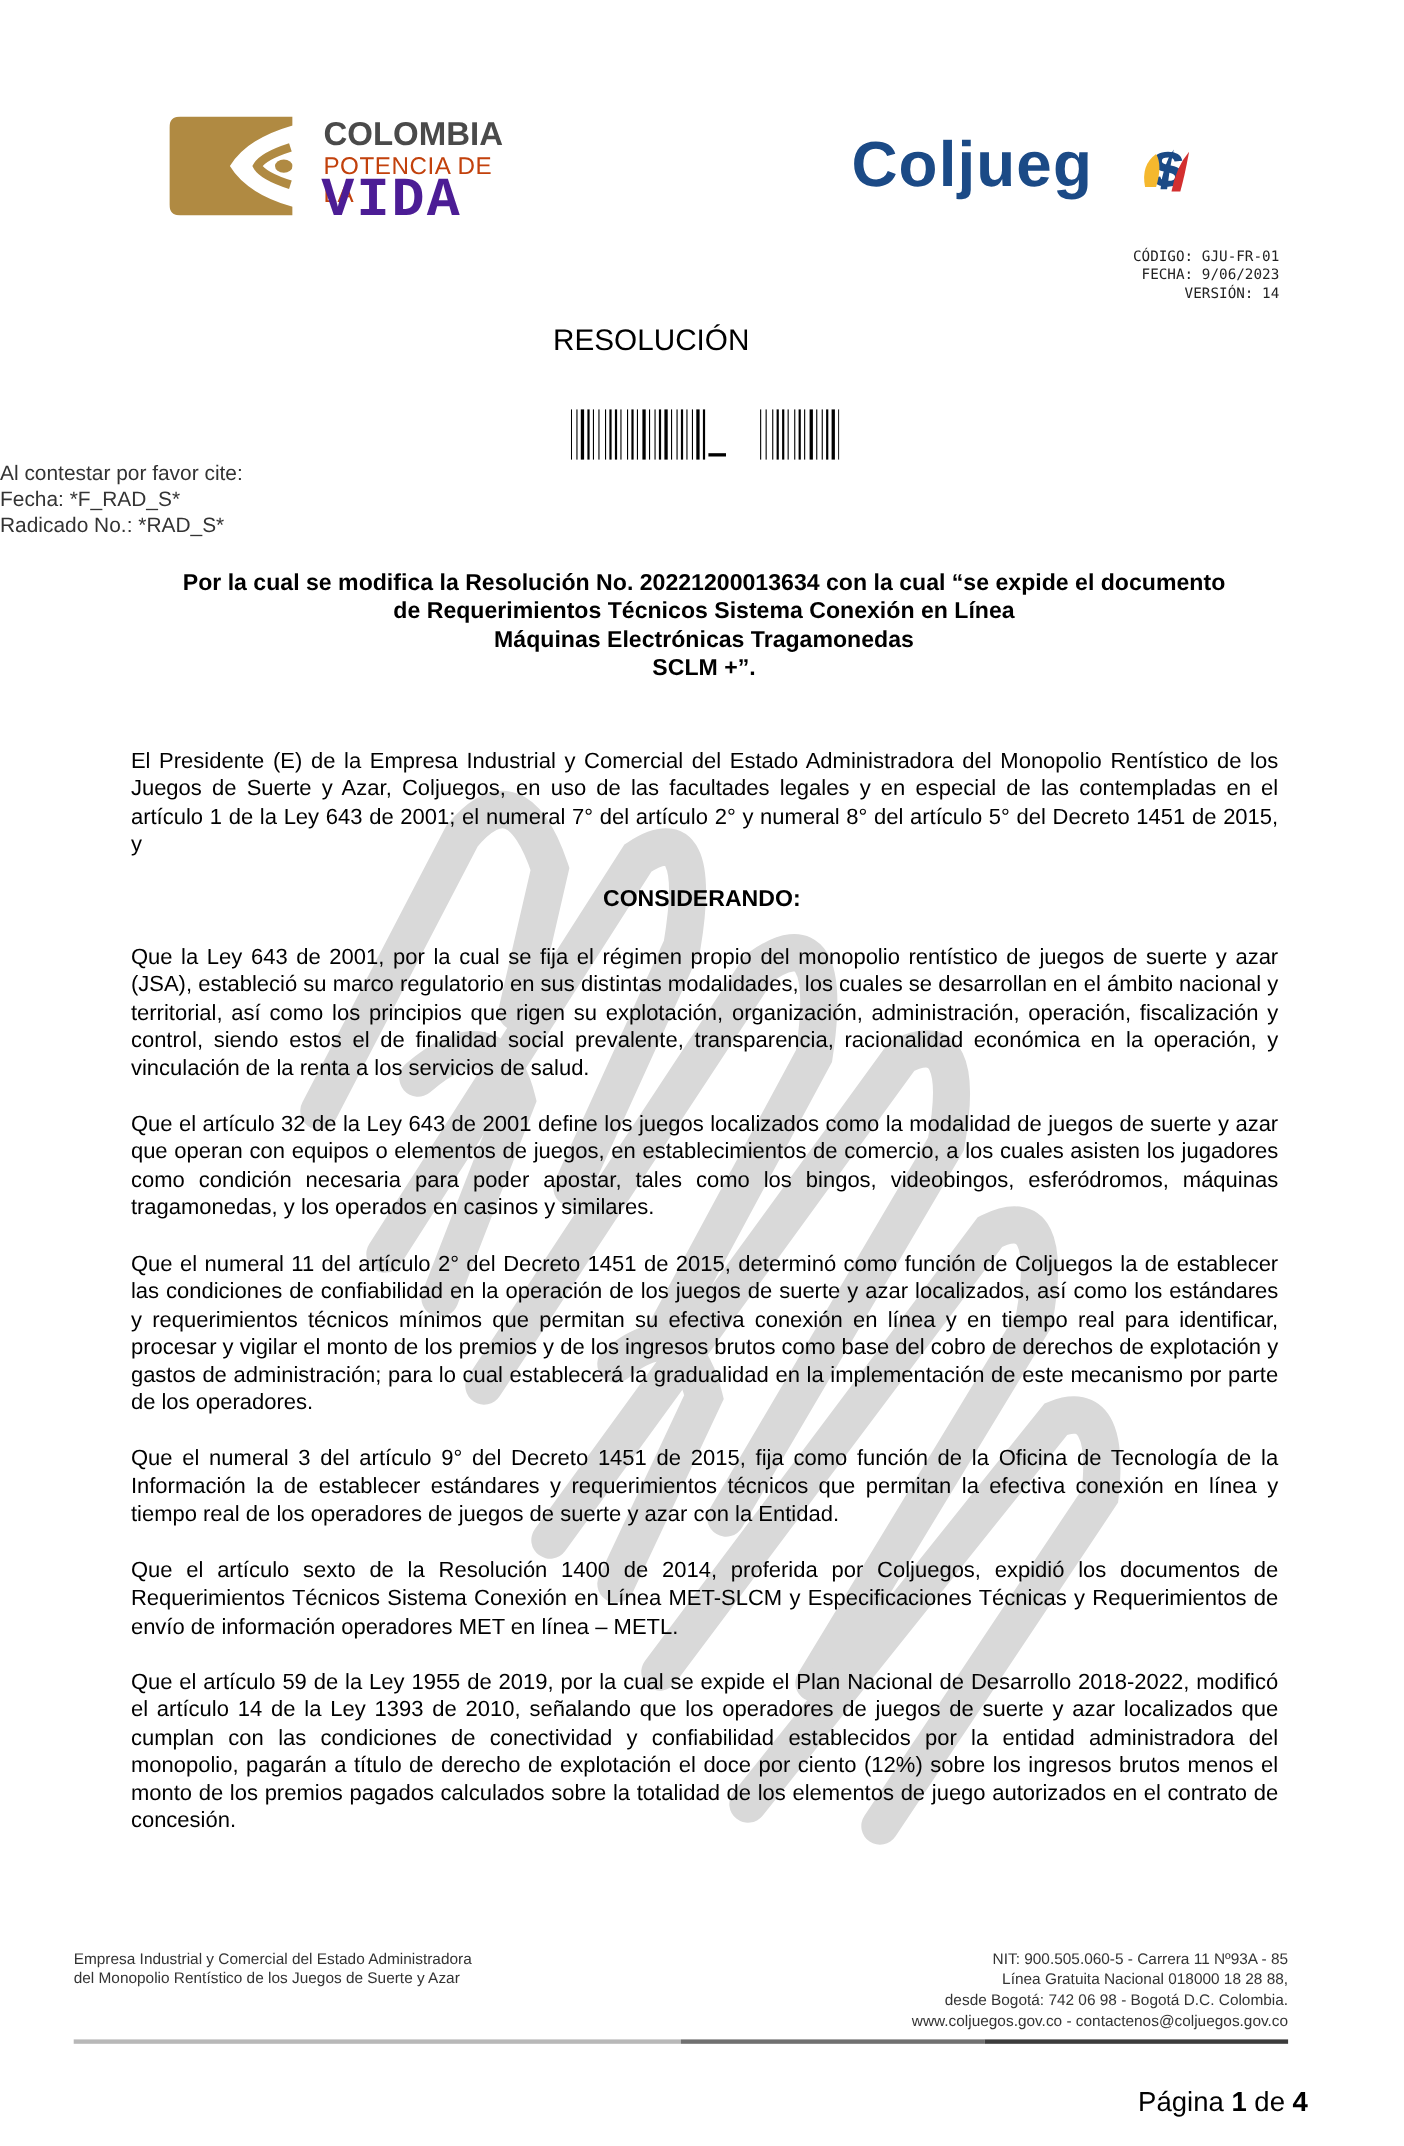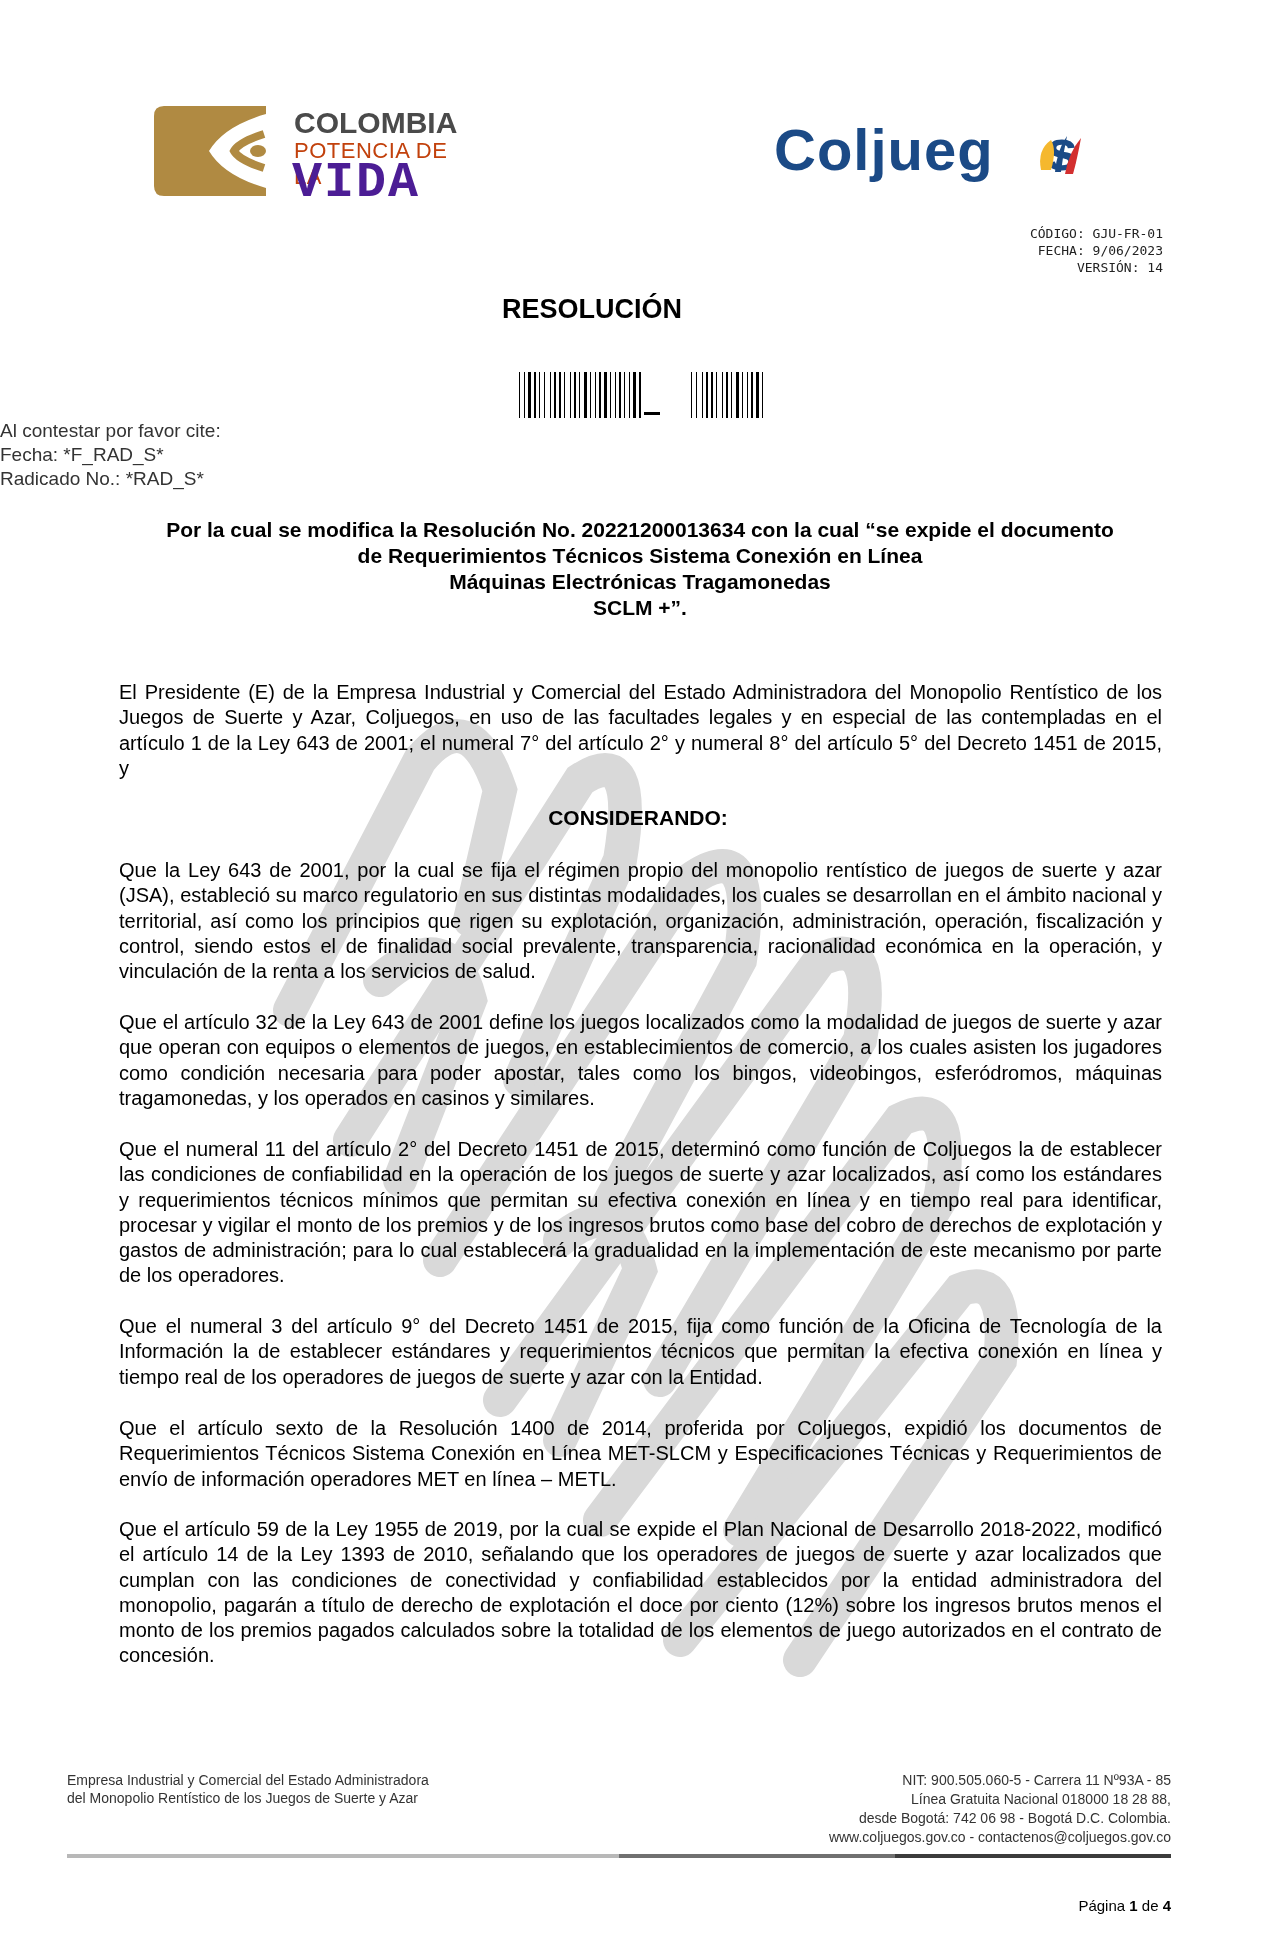--- a/index.html
+++ b/index.html
@@ -16,39 +16,39 @@
   .logo-colombia .t1 { position: absolute; left: 140px; top: 2px; font-size: 30px; font-weight: 700; color: #4a4a4a; letter-spacing: 0px; }
   .logo-colombia .t2 { position: absolute; left: 140px; top: 34px; font-size: 22px; color: #c2410c; letter-spacing: 0.5px; }
   .logo-colombia .t3 { position: absolute; left: 138px; top: 50px; font-size: 50px; font-weight: 700; color: #4c1d95; letter-spacing: 2px; font-family: Liberation Mono, monospace; }
 
   .logo-coljuegos { position: absolute; left: 774px; top: 118px; width: 380px; height: 70px; }
   .logo-coljuegos .word { position: absolute; left: 0; top: 0; font-size: 58px; font-weight: 700; color: #1b4a86; letter-spacing: 1px; line-height: 64px; }
   .logo-coljuegos svg { position: absolute; left: 263px; top: 12px; }
 
   .doc-meta { position: absolute; right: 113px; top: 225px; text-align: right; font-family: "DejaVu Sans Mono", monospace; font-size: 13px; line-height: 17px; color: #222; }
 
-  .title { position: absolute; left: 0; width: 1184px; top: 294px; text-align: center; font-size: 27px; font-weight: 700; }
+  .title { position: absolute; left: 0; width: 1184px; top: 294px; text-align: center; font-size: 27px; font-weight: 400; }
 
   .barcode { position: absolute; left: 519px; top: 372px; width: 244px; height: 46px; }
   .barcode-under { position: absolute; left: 644px; top: 412px; width: 16px; height: 3px; background: #000; }
   .cite { position: absolute; left: 0; width: 1276px; top: 419px; text-align: left; font-size: 19px; line-height: 24px; color: #333; }
 
   .subject { position: absolute; left: 110px; width: 1060px; top: 517px; text-align: center; font-size: 21px; font-weight: 700; line-height: 26px; }
 
   .para { position: absolute; left: 119px; width: 1043px; text-align: justify; font-size: 20px; line-height: 25.3px; }
   .para.last-left { text-align-last: left; }
   .heading { position: absolute; left: 0; width: 1276px; text-align: center; font-size: 21px; font-weight: 700; }
 
   .footer-left { position: absolute; left: 67px; top: 1771px; font-size: 14px; line-height: 18px; color: #333; }
   .footer-right { position: absolute; right: 105px; top: 1771px; text-align: right; font-size: 14px; line-height: 19px; color: #333; }
   .footer-bar { position: absolute; left: 67px; top: 1854px; width: 1104px; height: 4px; display: flex; }
   .footer-bar .seg1 { width: 50%; background: #b8b8b8; }
   .footer-bar .seg2 { width: 25%; background: #707070; }
   .footer-bar .seg3 { width: 25%; background: #3c3c3c; }
-  .page-number { position: absolute; right: 105px; top: 1897px; font-size: 15px; }
+  .page-number { position: absolute; right: 87px; top: 1897px; font-size: 25px; }
   .page-number b { font-weight: 700; }
 </style>
 </head>
 <body>
 
 <svg class="watermark" viewBox="0 0 1276 1951">
   <g fill="none" stroke="#d9d9d9" stroke-width="34" stroke-linecap="round">
     <path d="M 290 1010 L 420 760 Q 470 700 500 790 L 470 920"></path>
     <path d="M 350 1140 L 580 780 Q 640 740 620 860 L 520 1080"></path>
     <path d="M 440 1260 L 690 880 Q 760 830 740 960 L 600 1220"></path>

